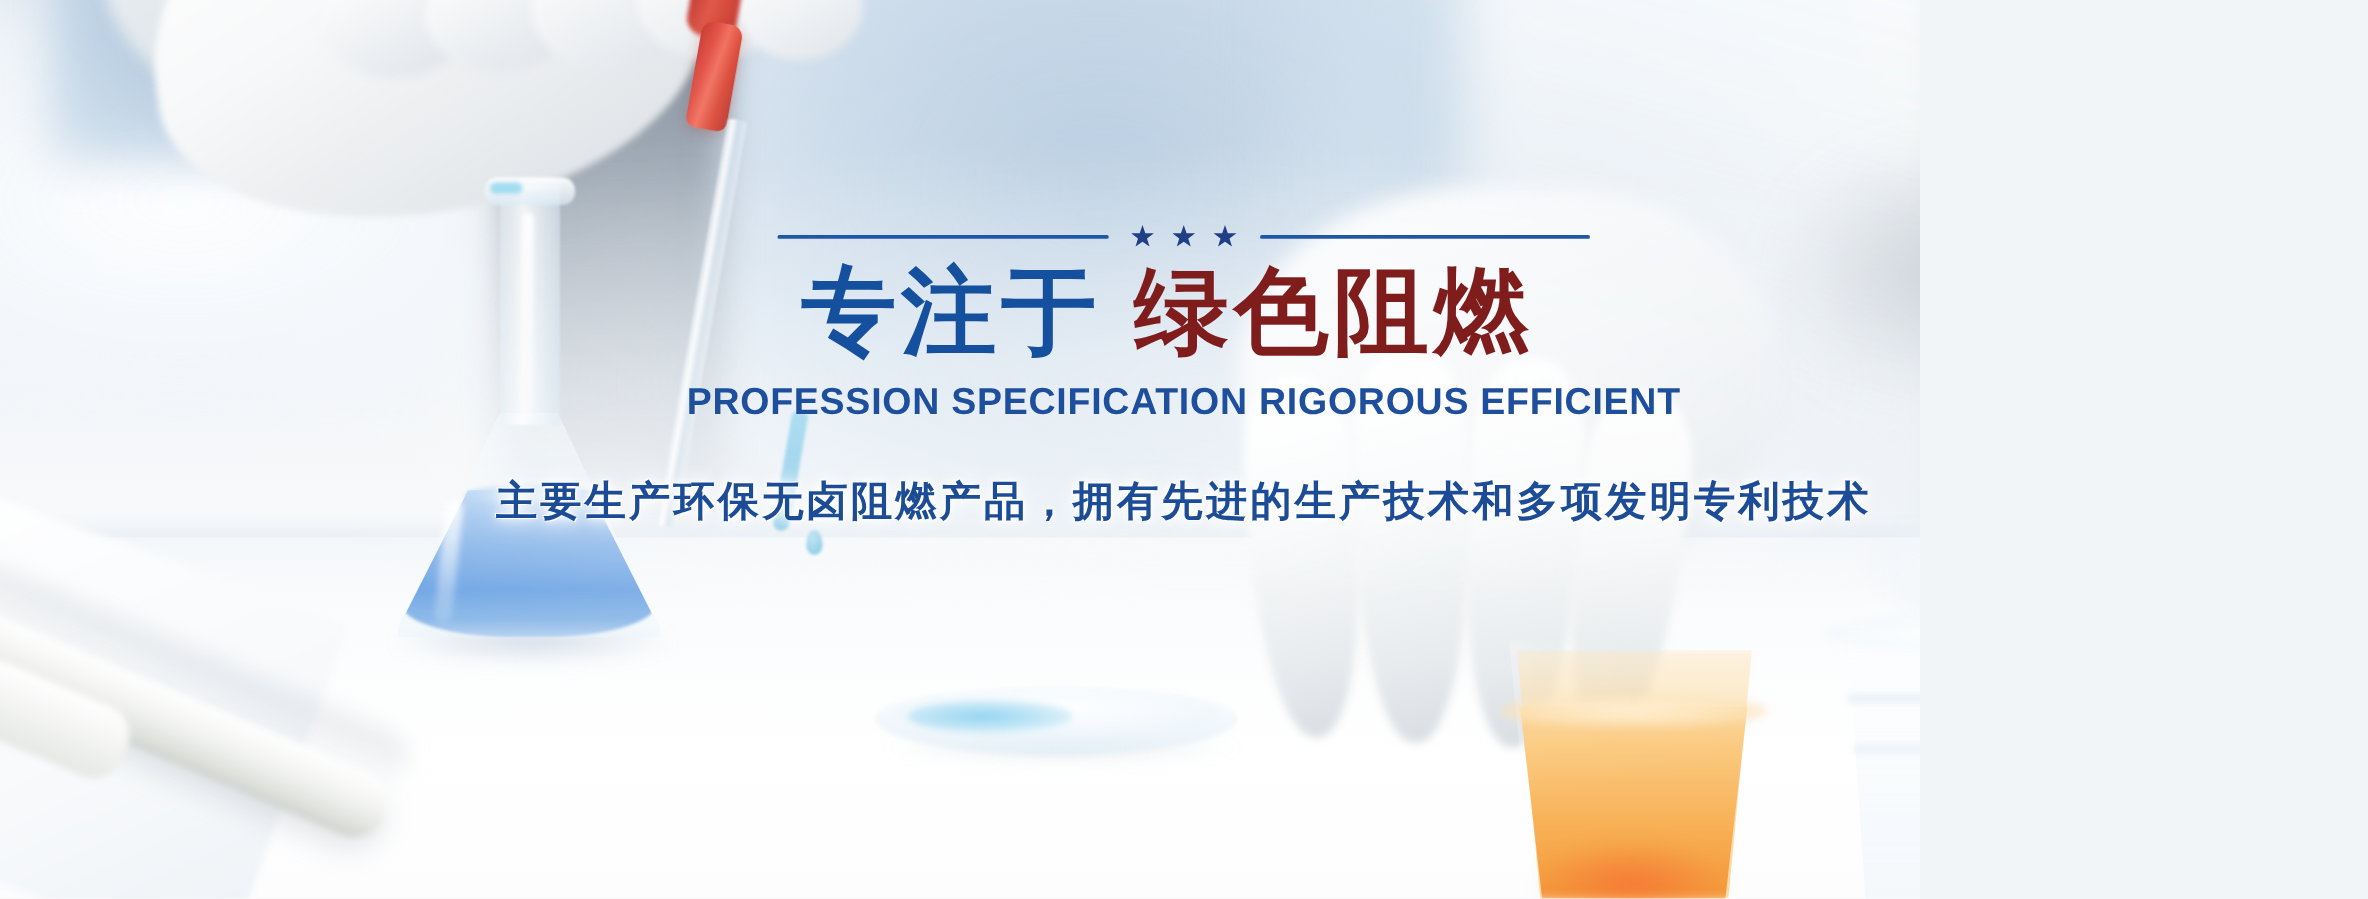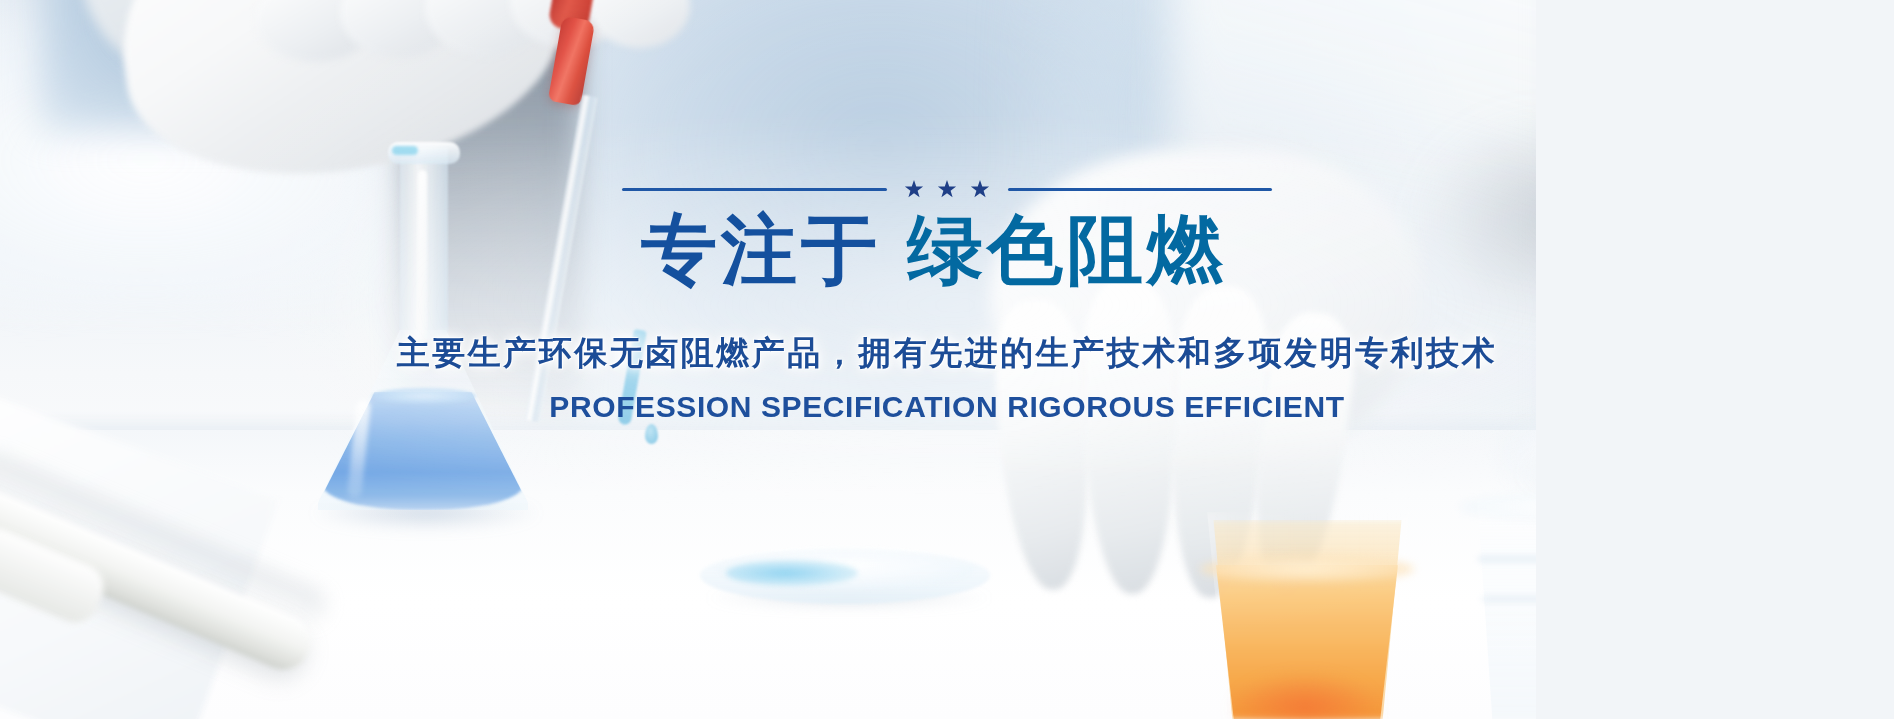--- a/index.html
+++ b/index.html
@@ -410,21 +410,21 @@
   }
 
   
   #headline{
     margin-top:10px;
     font-size:76px;line-height:1.08;font-weight:700;
     letter-spacing:4px;white-space:nowrap;
     display:flex;align-items:baseline;
   }
   .h-blue{color:#14509e;}
-  .h-green{color:#0369a1;}
+  .h-green{color:#7f1d1d;}
   .h-gap{display:inline-block;width:26px;}
 
   
   #subtitle{
     margin-top:14px;
     font-size:30px;font-weight:700;letter-spacing:.6px;
     color:#1e4f9c;white-space:nowrap;
   }
 
   
@@ -529,18 +529,18 @@
       <div class="rule-line"></div>
     </div>
 
     <div id="headline">
       <span class="h-blue">专注于</span>
       <span class="h-gap"></span>
       <span class="h-green">绿色阻燃</span>
       <span class="h-gap"></span>
     </div>
 
+    <div id="subtitle">PROFESSION SPECIFICATION RIGOROUS EFFICIENT</div>
+
     <div id="tagline">主要生产环保无卤阻燃产品，拥有先进的生产技术和多项发明专利技术</div>
-
-    <div id="subtitle">PROFESSION SPECIFICATION RIGOROUS EFFICIENT</div>
 
   </div>
 </div>
 
 </body></html>

